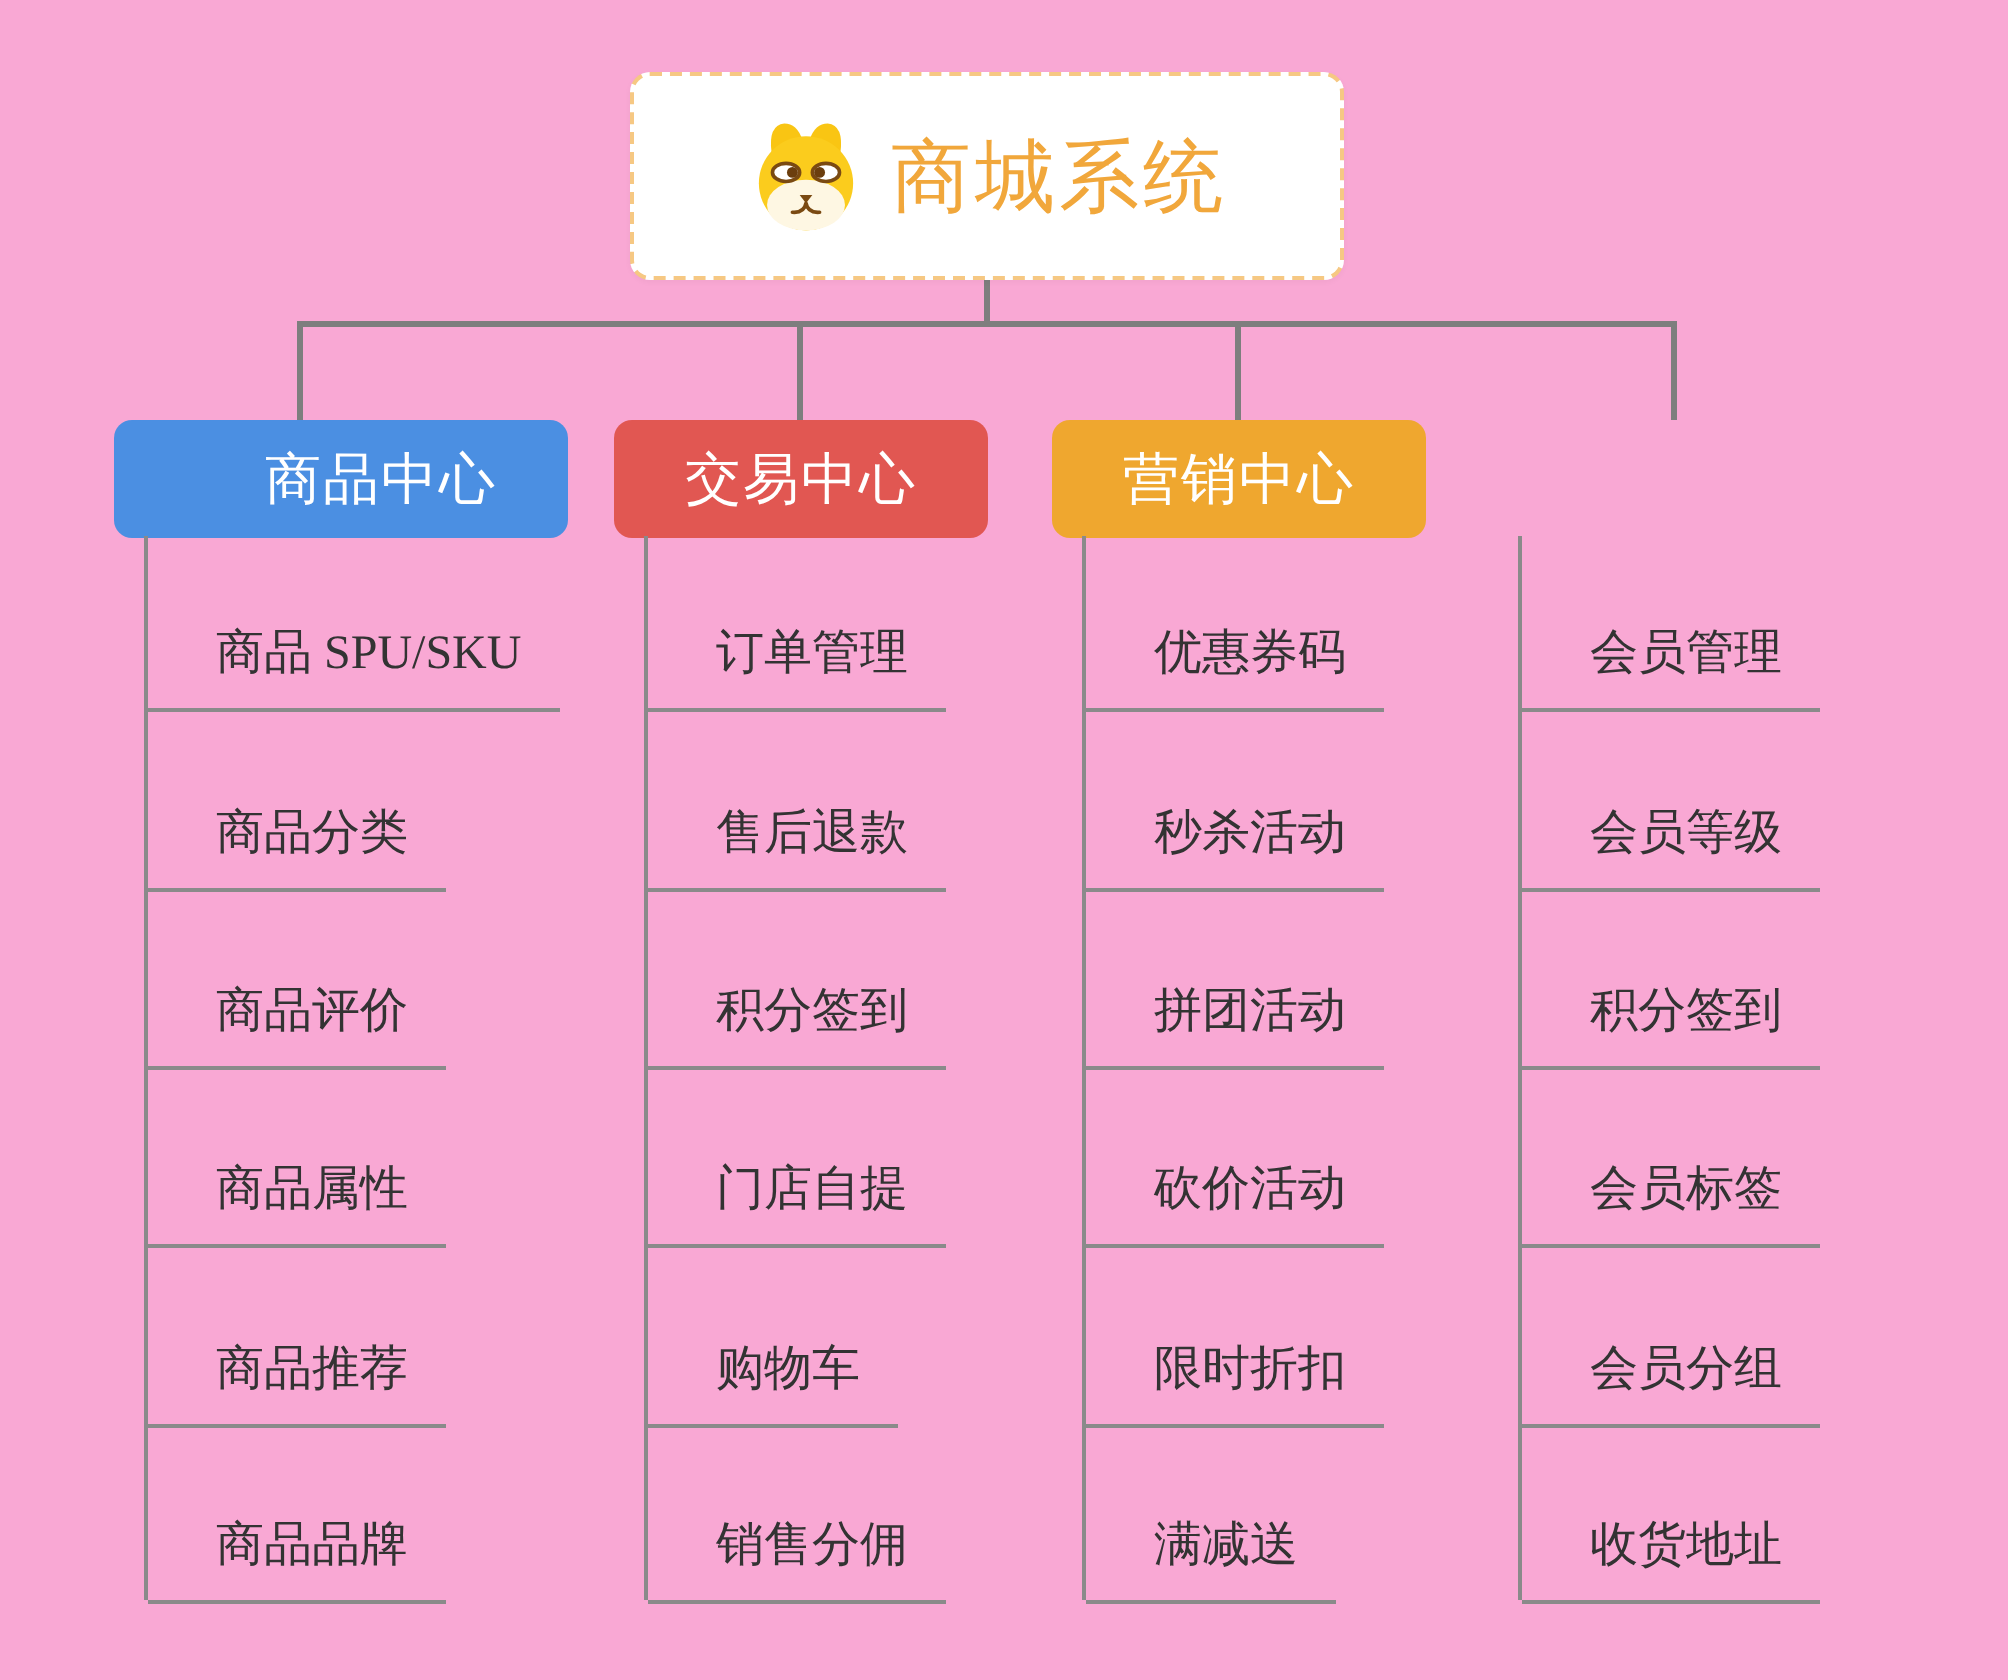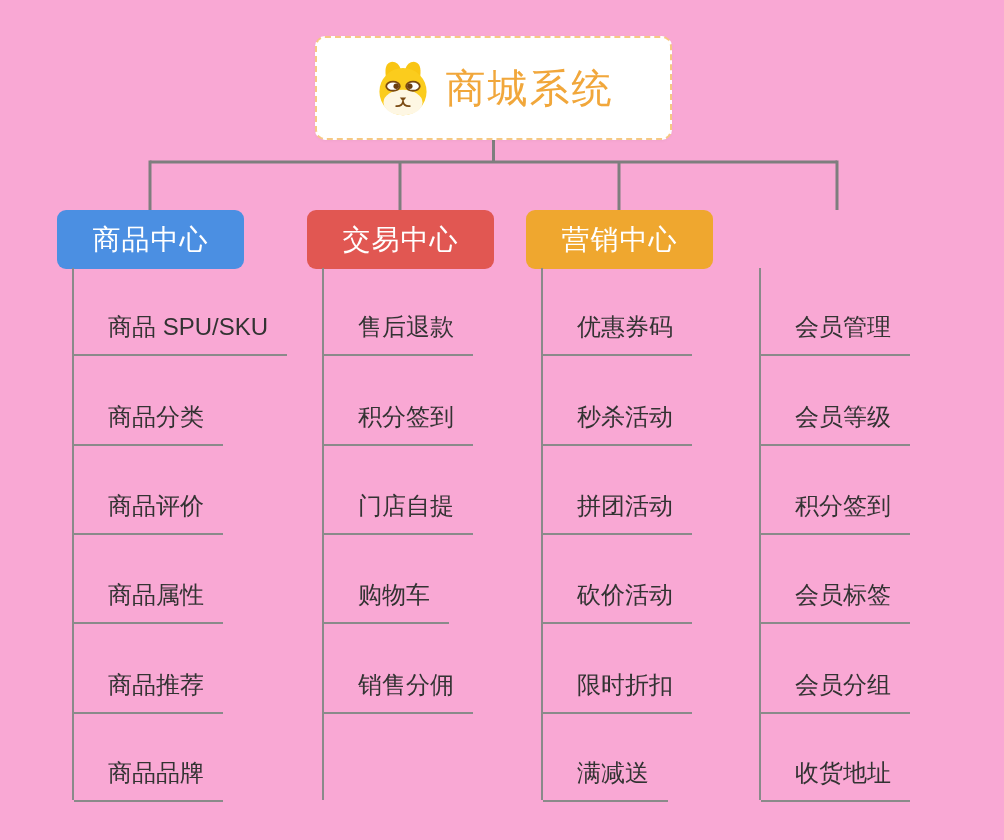--- a/index.html
+++ b/index.html
@@ -20,21 +20,21 @@
 
   
   .branch-header{
     position:absolute;top:210px;width:187px;height:59px;border-radius:9px;
     display:flex;align-items:center;justify-content:center;
     color:#FFFFFF;font-size:28px;letter-spacing:1px;cursor:pointer;
   }
   .bh0{left:57px;} .bh1{left:307px;} .bh2{left:526px;} .bh3{left:744px;}
 
   
-  .column{position:absolute;top:268px;height:532px;width:235px;border-left:2px solid #8A8A8A;}
+  .column{position:absolute;top:268px;height:532px;width:235px;border-left:2px solid #8A8A8A;font-family:Liberation Serif, serif;}
   .col0{left:72px;} .col1{left:322px;} .col2{left:541px;} .col3{left:759px;padding-left:46px;}
 
   .leaf{
     position:absolute;left:0;white-space:nowrap;width:max-content;
     font-size:24px;color:#333333;line-height:34px;
     padding:0 19px 10px 34px;border-bottom:2px solid #8A8A8A;cursor:pointer;
   }
   .leaf:nth-of-type(1){top:42px;}
   .leaf:nth-of-type(2){top:132px;}
   .leaf:nth-of-type(3){top:221px;}
@@ -69,40 +69,41 @@
         <ellipse cx="43" cy="30" rx="7.5" ry="5" fill="#FFFFFF" stroke="#7A4A12" stroke-width="2"></ellipse>
         <circle cx="24.5" cy="30" r="3" fill="#6B3E0E"></circle>
         <circle cx="39.5" cy="30" r="3" fill="#6B3E0E"></circle>
         <path d="M28.5 42.5 h7 l-3.5 4.5 Z" fill="#7A4A12"></path>
         <path d="M32 47 q-1 5.5 -7.5 5 M32 47 q1 5.5 7.5 5" stroke="#7A4A12" stroke-width="2" fill="none" stroke-linecap="round"></path>
       </svg>
     </span>
     <span class="root-title">商城系统</span>
   </div>
 
-  <div class="branch-header bh0" style="background-color: rgb(75, 143, 226);">
+  <div class="branch-header bh0" style="background-color: rgb(75, 143, 226); padding-left: 40px;">
     <span>商品中心</span>
   </div>
   <div class="branch-header bh1" style="background-color: rgb(225, 87, 82);">
     <span>交易中心</span>
   </div>
   <div class="branch-header bh2" style="background-color: rgb(239, 167, 47);">
     <span>营销中心</span>
   </div>
 
   <div class="column col0">
     <div class="leaf">商品 SPU/SKU</div>
     <div class="leaf">商品分类</div>
     <div class="leaf">商品评价</div>
     <div class="leaf">商品属性</div>
     <div class="leaf">商品推荐</div>
     <div class="leaf">商品品牌</div>
   </div>
 
   <div class="column col1">
+    <div class="leaf">订单管理</div>
     <div class="leaf">售后退款</div>
     <div class="leaf">积分签到</div>
     <div class="leaf">门店自提</div>
     <div class="leaf">购物车</div>
     <div class="leaf">销售分佣</div>
   </div>
 
   <div class="column col2">
     <div class="leaf">优惠券码</div>
     <div class="leaf">秒杀活动</div>

